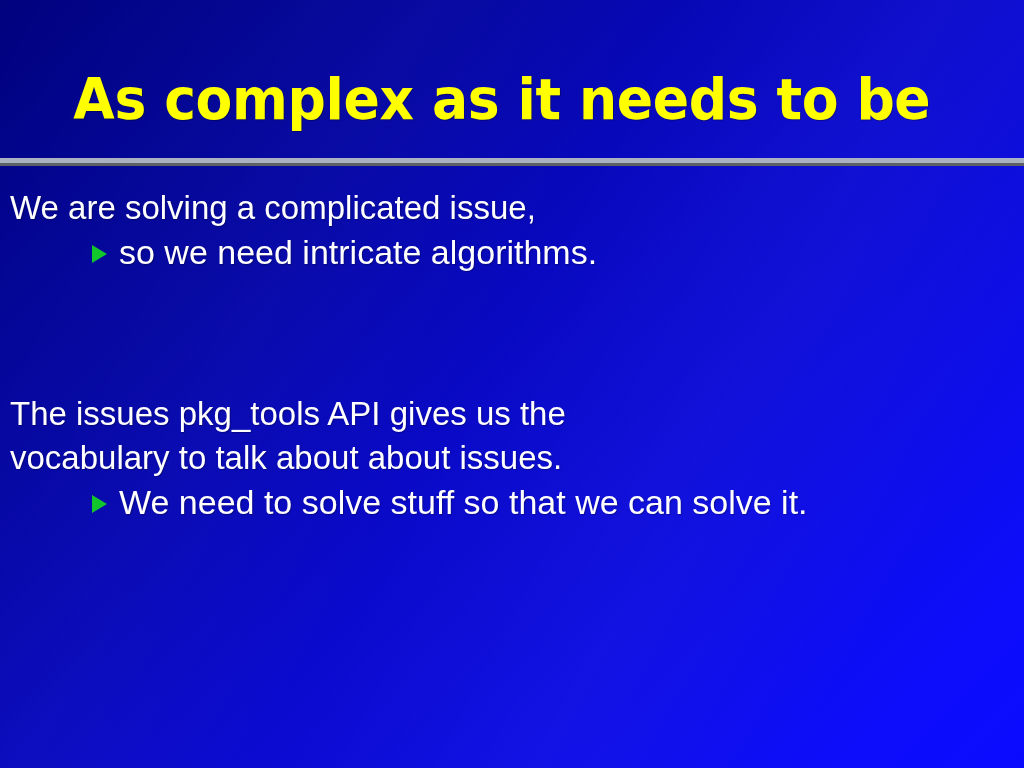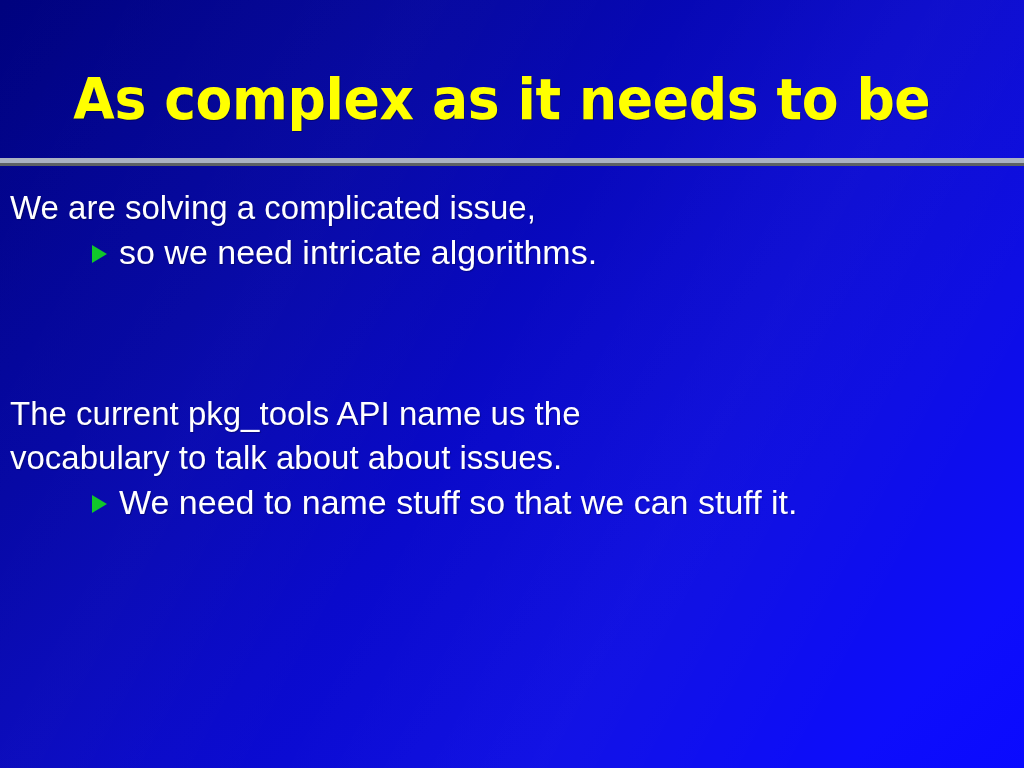--- a/index.html
+++ b/index.html
@@ -157,22 +157,22 @@
 
     <div class="para block-1">
       <div class="line-l1">We are solving a complicated issue,</div>
       <div class="line-l2">
         <span class="bullet-tri"></span>
         <span>so we need intricate algorithms.</span>
       </div>
     </div>
 
     <div class="para block-2">
-      <div class="line-l1">The current pkg_tools API name us the</div>
+      <div class="line-l1">The issues pkg_tools API gives us the</div>
       <div class="line-l1">vocabulary to talk about about issues.</div>
       <div class="line-l2">
         <span class="bullet-tri"></span>
-        <span>We need to name stuff so that we can stuff it.</span>
+        <span>We need to solve stuff so that we can solve it.</span>
       </div>
     </div>
 
   </div>
 </div>
 
 </body></html>

